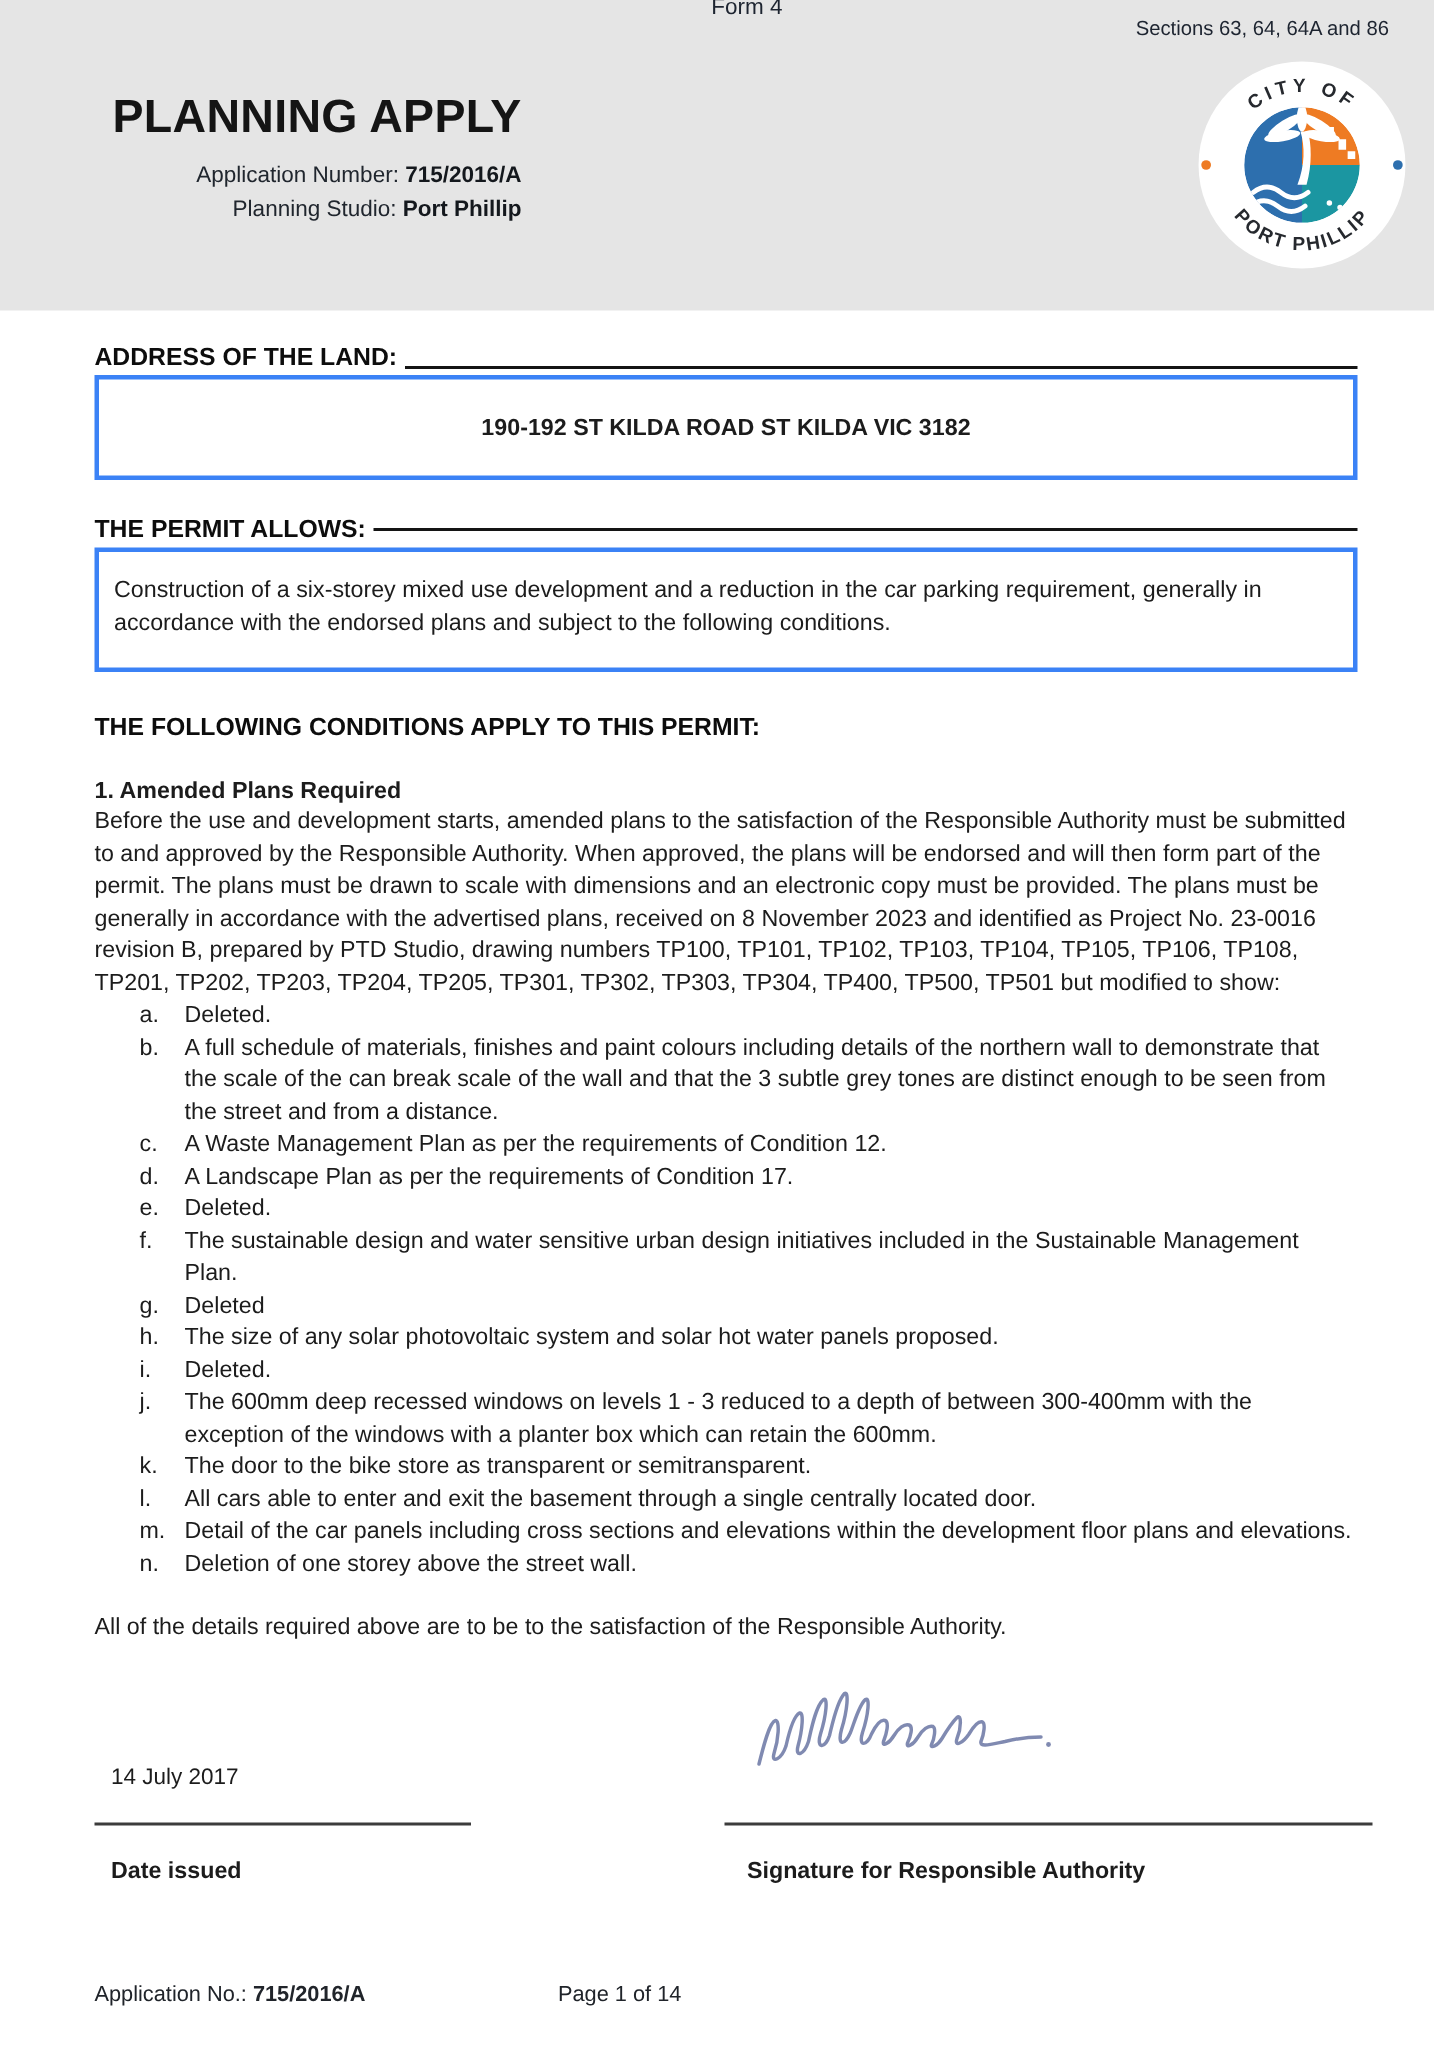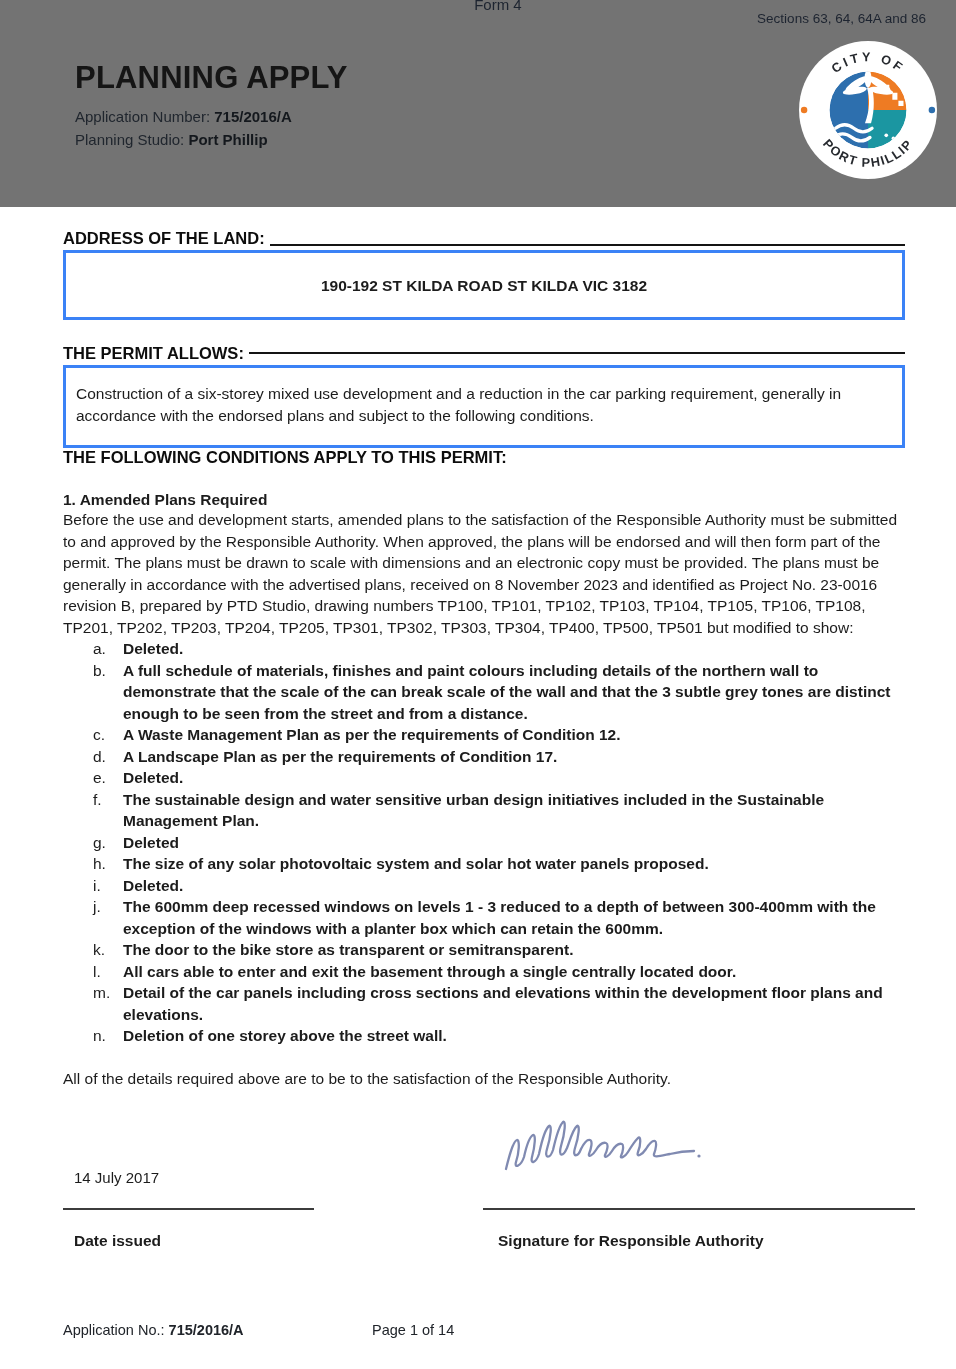--- a/index.html
+++ b/index.html
@@ -2,45 +2,45 @@
 <html><head>
 <meta charset="utf-8">
 <style>
   * { margin:0; padding:0; box-sizing:border-box; }
   html,body { background:#fff; }
   .page {
     position:relative; width:956px; height:1369px; background:#ffffff;
     font-family:"Liberation Sans","DejaVu Sans",sans-serif; color:#1c1c1c; overflow:hidden;
   }
   
-  .band { position:relative; height:207px; background:#737373; }
+  .band { position:relative; height:207px; background:#e5e5e5;text-align:right; }
   .form-label { position:absolute; top:-4px; left:50%; transform:translateX(-8%); font-size:15px; color:#1d2430; }
   .sections-label { position:absolute; top:11px; right:30px; font-size:13.5px; color:#1d2430; }
   .header-left { position:absolute; left:75px; top:60px; }
   .permit-title { font-size:31px; font-weight:700; letter-spacing:0.2px; color:#151515; line-height:36px; }
   .hdr-fields { margin-top:9px; font-size:15px; line-height:23px; color:#20262e; }
   .hdr-fields b { color:#14181d; }
   .logo-wrap { position:absolute; left:797px; top:39px; width:142px; height:142px; }
   
   .content { margin-left:63px; width:842px; }
   .sec-heading { display:flex; align-items:flex-end; font-size:16.5px; font-weight:700; color:#0d0d0d; line-height:18px; }
   .sec-heading .rule { flex:1; border-bottom:2.5px solid #141414; margin-left:5px; margin-bottom:1px; }
   .m-addr { margin-top:22px; }
   .box { border:3px solid #3b82f6; }
   .addr-box { margin-top:3px; height:70px; padding-top:24px; text-align:center;
               font-weight:700; font-size:15.5px; }
   .m-permit { margin-top:24px;align-items:center; }
   .permit-box { margin-top:3px; padding:15px 10px 19px 10px; font-size:15.5px; line-height:21.5px; }
-  .m-cond { }
+  .m-cond { margin-top:28px; }
   .cond-title { margin-top:25px; font-size:15.5px; font-weight:700; }
   .body-text { font-size:15.5px; line-height:21.5px; }
   ol.cond-list { list-style:none; }
   ol.cond-list li { display:flex; }
   ol.cond-list .marker { width:30px; padding-left:30px; box-sizing:content-box; flex:0 0 auto; }
-  ol.cond-list .item-text { flex:1;font-weight:bold; }
+  ol.cond-list .item-text { flex:1; }
   .closing { margin-top:21px; }
   
   .sig-area { position:relative; height:200px; }
   .sig-svg { position:absolute; left:435px; top:22px; }
   .date-value { position:absolute; left:11px; top:80px; font-size:15px; }
   .sig-line { position:absolute; top:119px; border-top:2px solid #3c3c3c; }
   .line-left { left:0; width:251px; }
   .line-right { left:420px; width:432px; }
   .under-label { position:absolute; top:143px; font-size:15.5px; font-weight:700; }
   .lbl-date { left:11px; }

